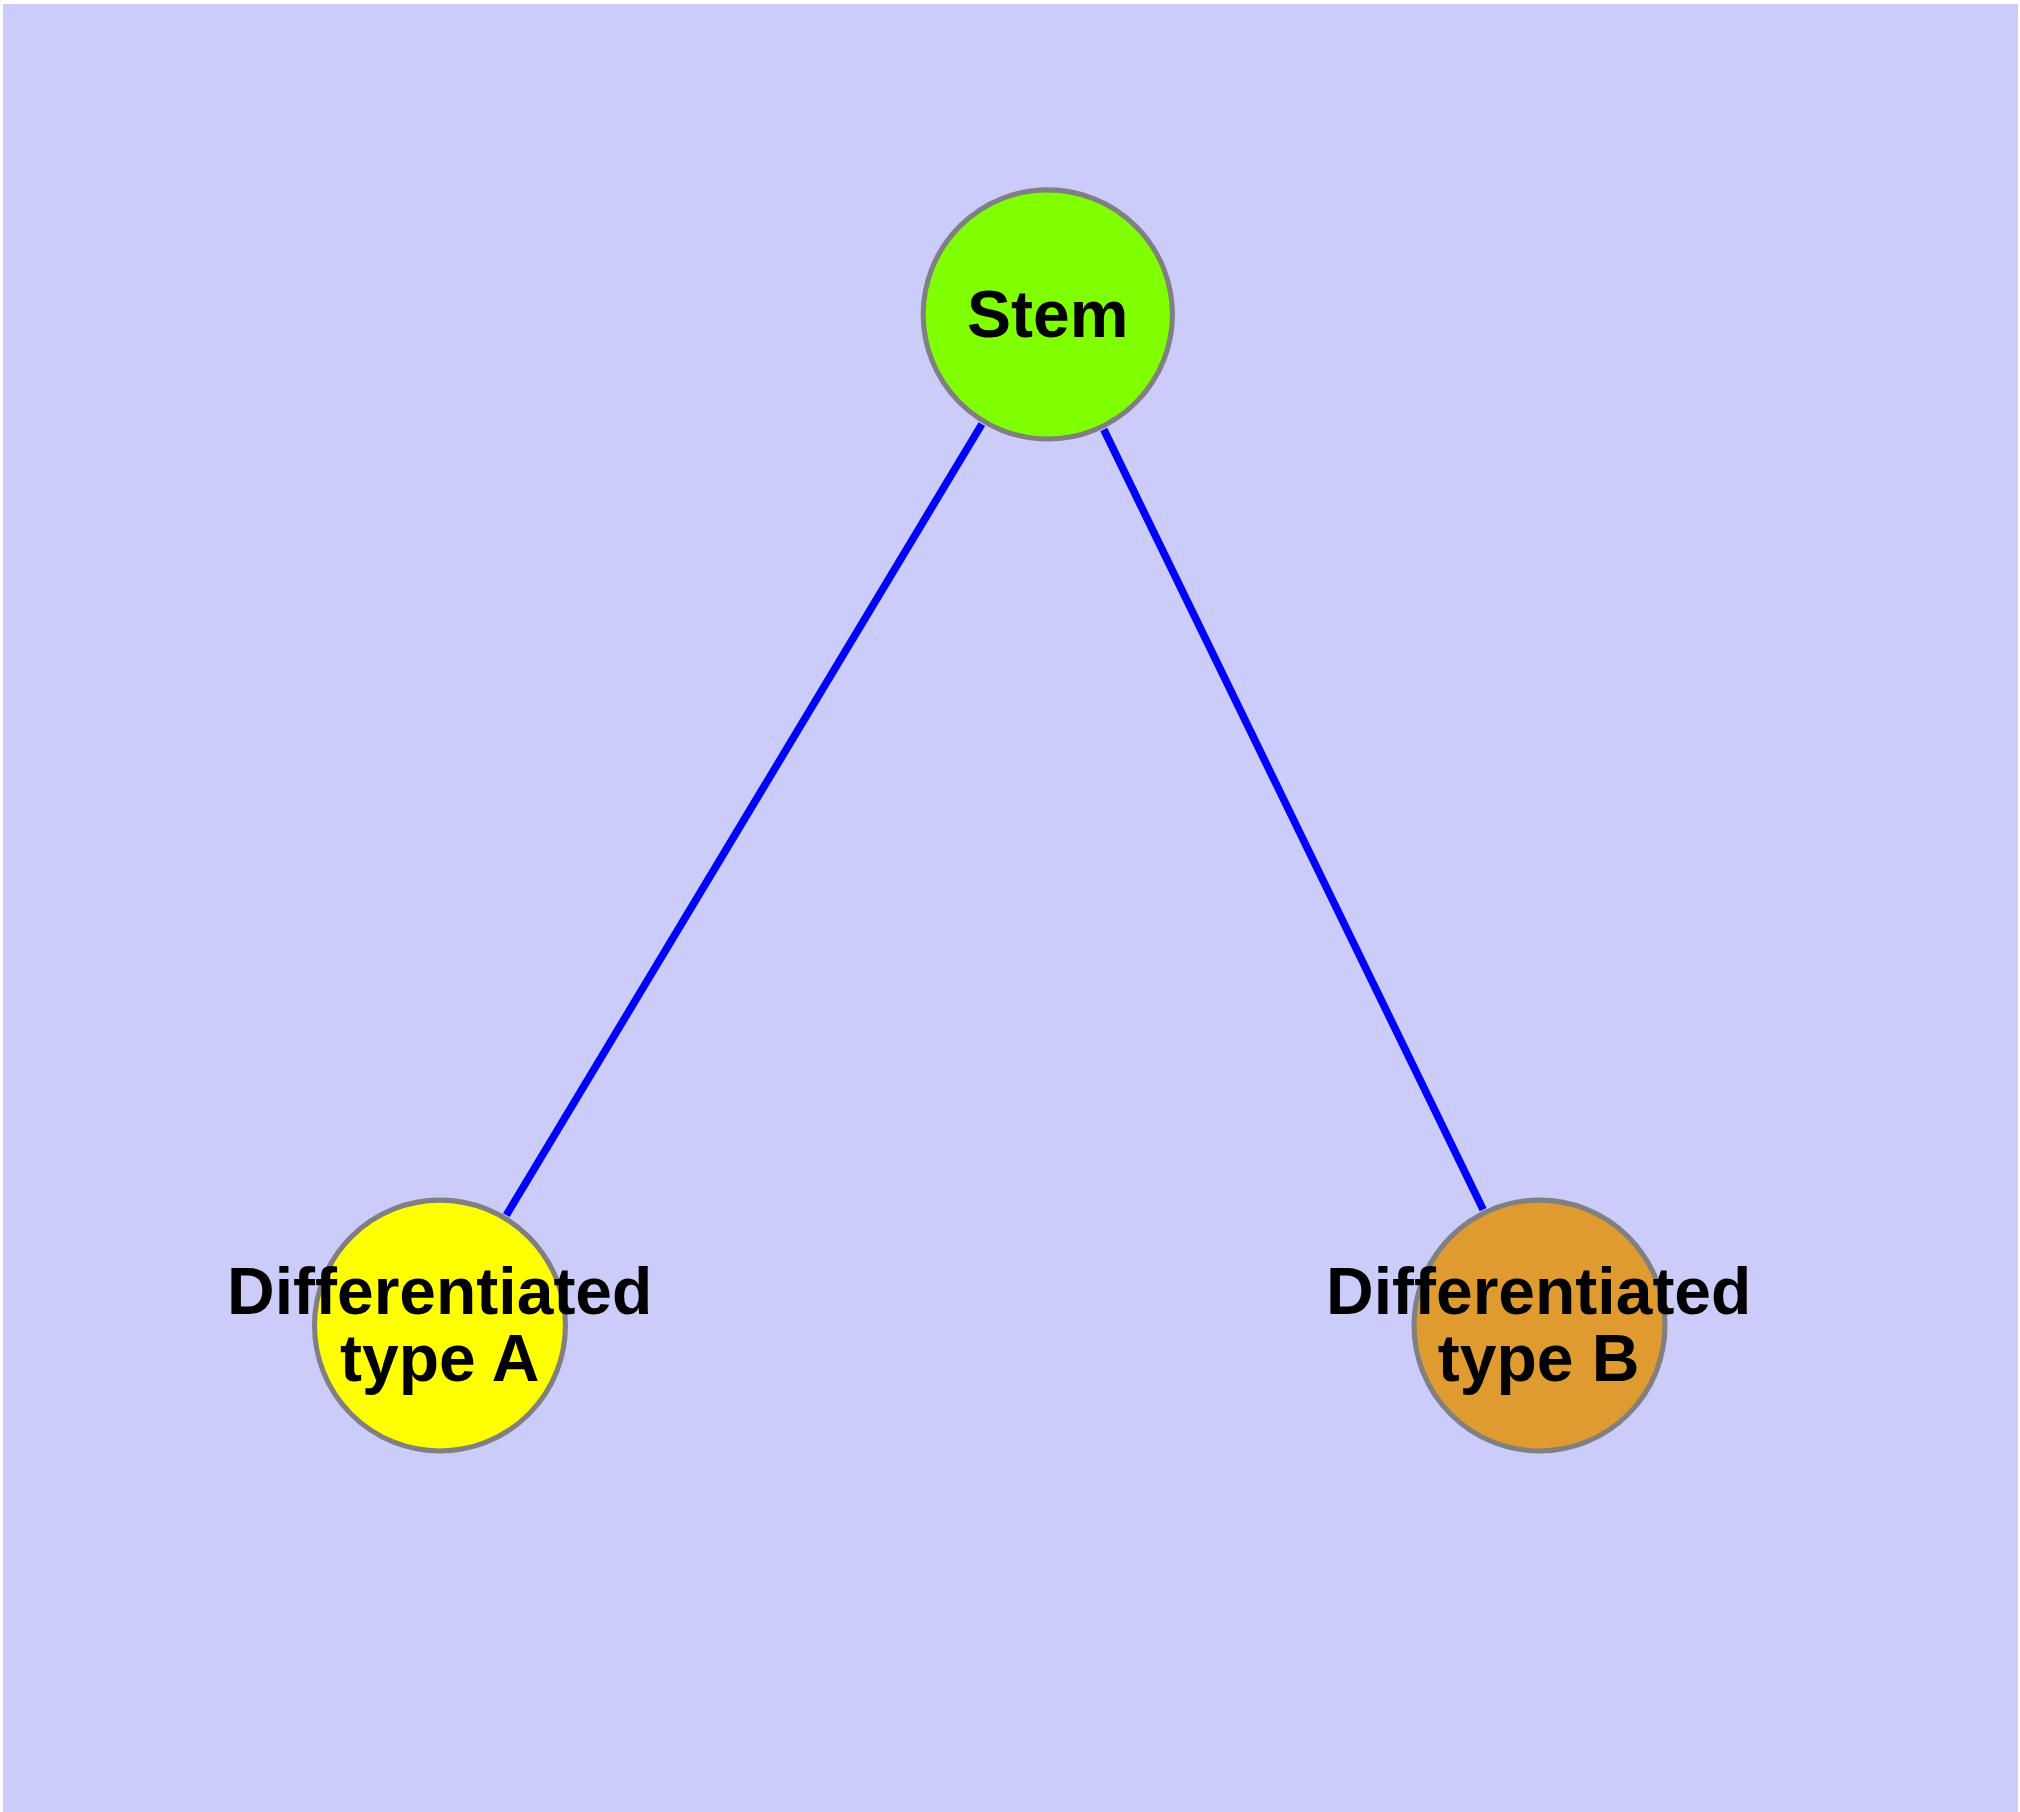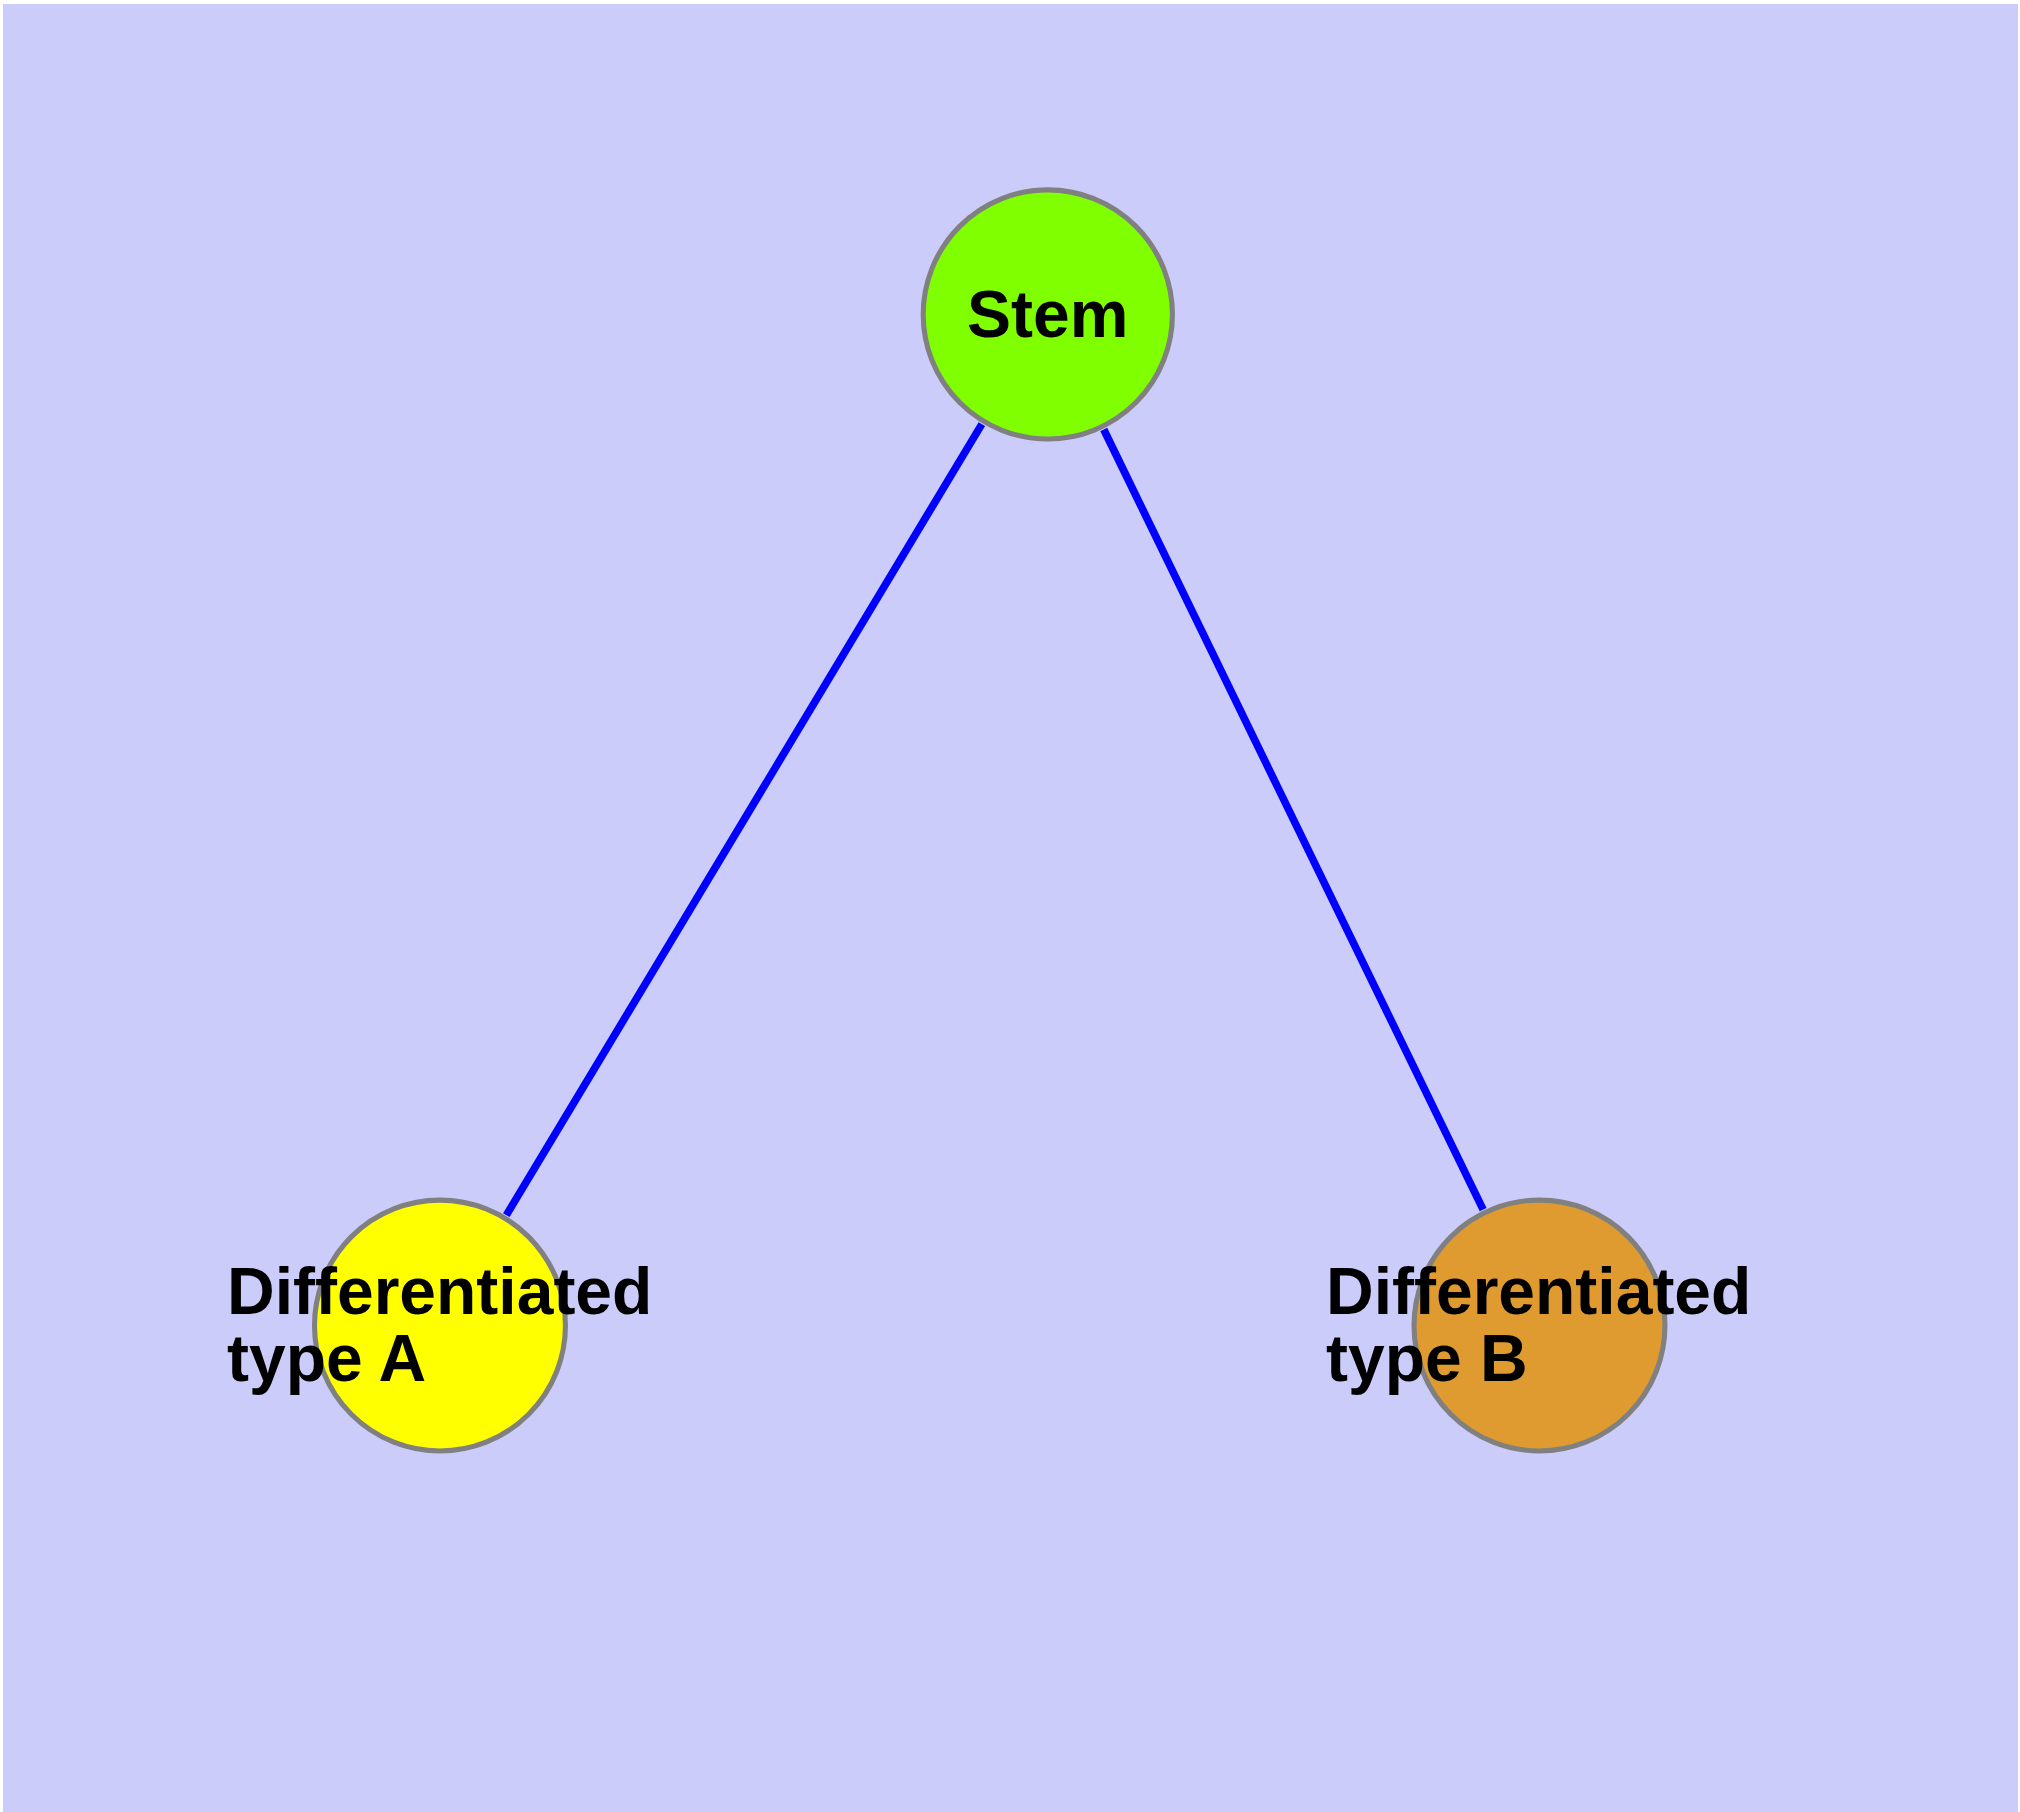--- a/index.html
+++ b/index.html
@@ -27,20 +27,21 @@
   #graph-svg {
     position: absolute;
     left: 0;
     top: 0;
     width: 2021px;
     height: 1812px;
     overflow: visible;
   }
   .node-label {
     position: absolute;
+    text-align: center;
     color: #000000;
     font-weight: bold;
     line-height: 1.02;
     white-space: pre;
     pointer-events: none;
     -webkit-font-smoothing: antialiased;
   }
 </style>
 </head>
 <body>

